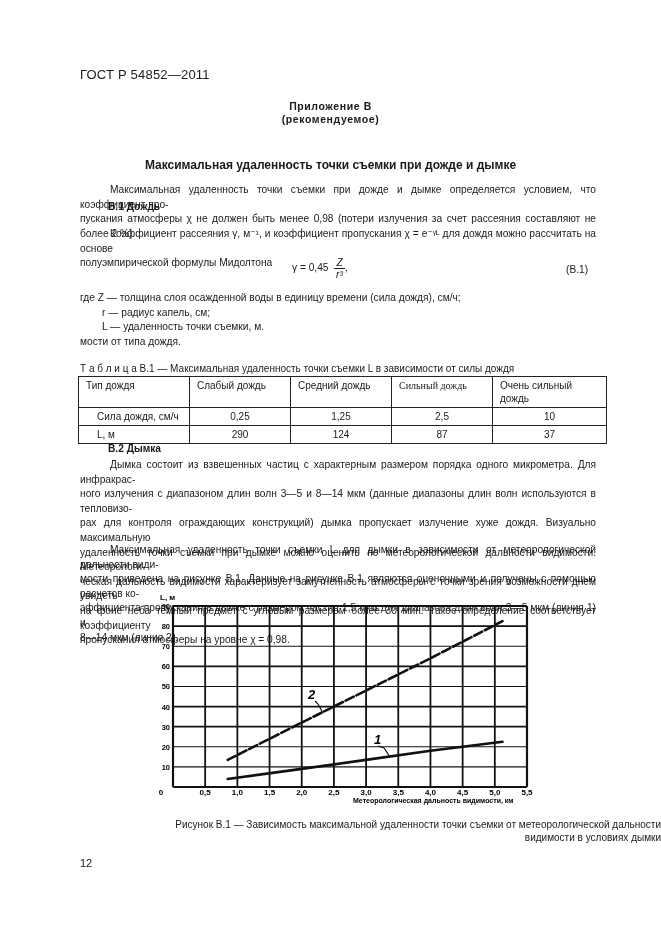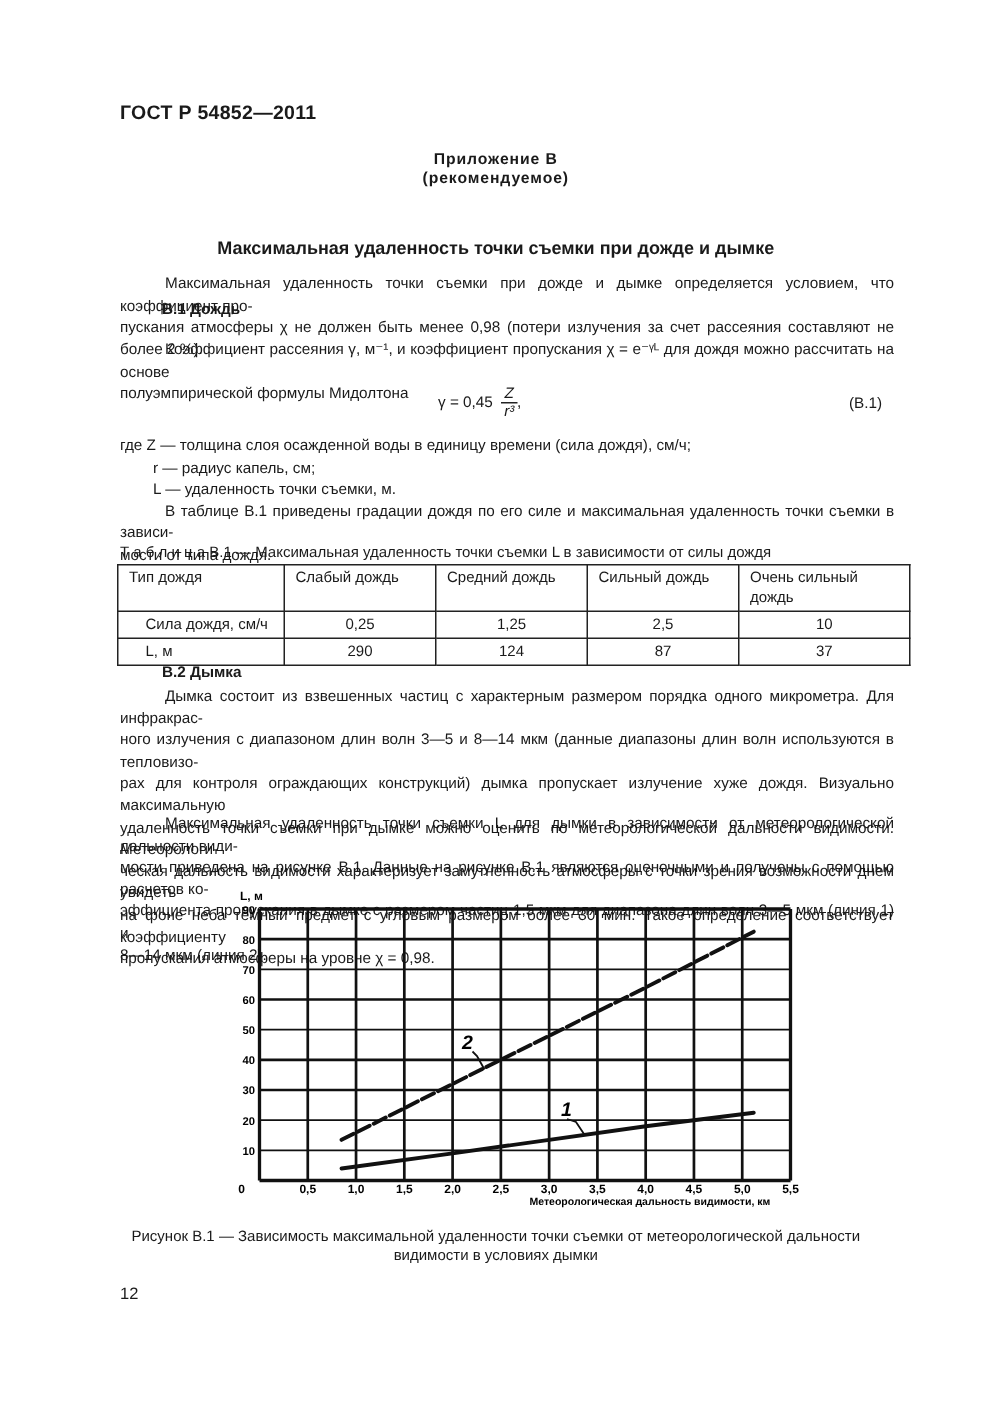--- a/index.html
+++ b/index.html
@@ -1,34 +1,34 @@
 <!DOCTYPE html>
 <html><head>
 <meta charset="utf-8">
 <style>
   html, body { margin: 0; padding: 0; background: #ffffff; }
   body { width: 661px; height: 936px; position: relative; overflow: hidden;
          font-family: "Liberation Sans", "DejaVu Sans", sans-serif; color: #1a1a1a; }
   .abs { position: absolute; }
-  .hdr { left: 80px; top: 67px; font-size: 13px; font-weight: bold; letter-spacing: 0.2px; }
+  .hdr { left: 80px; top: 67px; font-size: 13px; font-weight: normal; letter-spacing: 0.2px; }
   .annex { left: 0; width: 661px; text-align: center; font-size: 10.5px; font-weight: bold; line-height: 13px; letter-spacing: 0.6px; }
   .title { left: 0; width: 661px; text-align: center; font-size: 12px; font-weight: bold; }
   .p { left: 80px; width: 516px; font-size: 10.2px; line-height: 14.6px; text-align: justify; }
   .p .ind { display: inline-block; width: 30px; }
   .sec { font-weight: bold; }
   .eq { font-size: 10.2px; }
   .frac { display: inline-block; vertical-align: middle; text-align: center; margin-left: 3px; line-height: 11px; }
   .frac .num { display: block; border-bottom: 1px solid #222; padding: 0 2px; font-style: italic; }
   .frac .den { display: block; font-style: italic; }
   table.t { position: absolute; left: 78px; top: 376px; width: 529px; border-collapse: collapse; font-size: 10px; }
   table.t td { border: 1px solid #222; padding: 2px 7px; vertical-align: top; line-height: 13px; }
   table.t td.c { text-align: center; }
   table.t tr.h td { height: 26px; }
   .cap { font-size: 10px; }
-  .figcap { left: 0; width: 661px; text-align: center; font-size: 10px; line-height: 13px; }
+  .figcap { left: 0; width: 661px; text-align: right; font-size: 10px; line-height: 13px; }
   .pg { left: 80px; top: 857px; font-size: 11px; }
   svg text { font-family: "Liberation Sans", "DejaVu Sans", sans-serif; }
 </style>
 </head>
 <body>
 
 <div class="abs hdr">ГОСТ Р 54852—2011</div>
 
 <div class="abs annex" style="top:100px;">Приложение В</div>
 <div class="abs annex" style="top:113px;">(рекомендуемое)</div>
@@ -53,33 +53,32 @@
     <span class="num">Z</span>
     <span class="den">r³</span>
   </span><span>,</span>
 </div>
 <div class="abs eq" style="left:566px; top:264px;">(В.1)</div>
 
 <div class="abs p" style="top:291px;">
   <div>где Z — толщина слоя осажденной воды в единицу времени (сила дождя), см/ч;</div>
   <div style="padding-left:22px;">r — радиус капель, см;</div>
   <div style="padding-left:22px;">L — удаленность точки съемки, м.</div>
-  <div><span class="ind"></span><span>В таблице В.1 приведены градации дождя по его силе и максимальная удаленность точки съемки в зависи-</span></div>
   <div>мости от типа дождя.</div>
 </div>
 
 <div class="abs cap" style="left:80px; top:363px;">Т а б л и ц а   В.1 — Максимальная удаленность точки съемки L в зависимости от силы дождя</div>
 
 <table class="t">
   <tbody>
       <tr class="h">
     <td style="width:96px;">Тип дождя</td>
     <td style="width:86px;">Слабый дождь</td>
     <td style="width:86px;border-radius:12px;">Средний дождь</td>
-    <td style="width:86px;">Сильный дождь</td>
+    <td style="width:86px;font-family:Liberation Serif, serif;">Сильный дождь</td>
     <td>Очень сильный дождь</td>
   </tr>
   <tr>
     <td style="padding-left:18px;">Сила дождя, см/ч</td>
     <td class="c">0,25</td>
     <td class="c">1,25</td>
     <td class="c">2,5</td>
     <td class="c">10</td>
   </tr>
   <tr>

